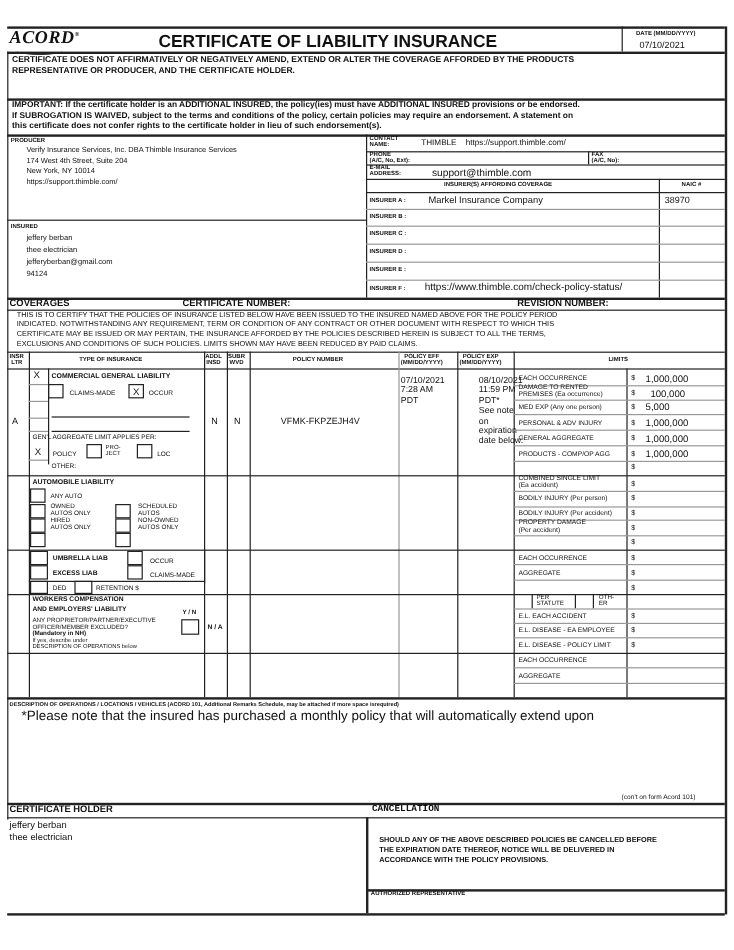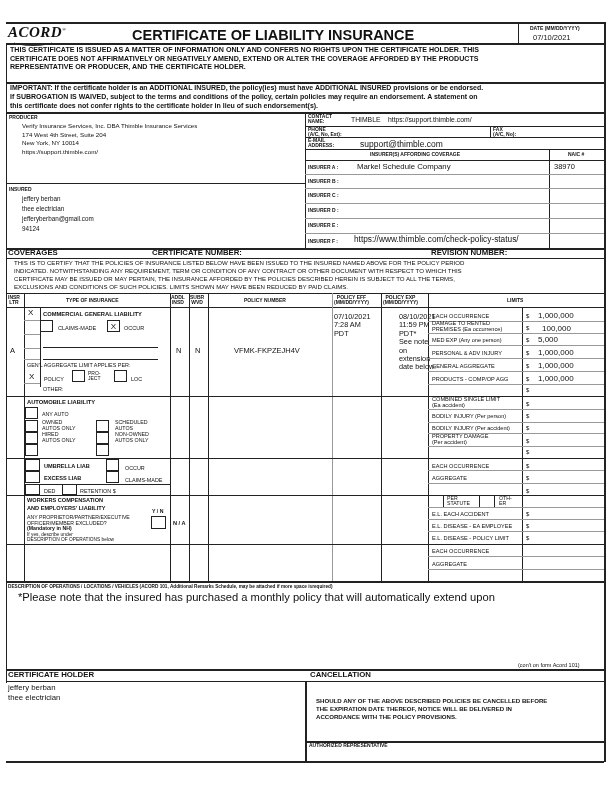--- a/index.html
+++ b/index.html
@@ -36,21 +36,20 @@
   <div class="vline" style="left:518px; top:22px; height:21px;"></div>
   <div class="abs tiny" style="left:530px; top:26px; font-size:5px;">DATE (MM/DD/YYYY)</div>
   <div class="abs val" style="left:533px; top:33px;">07/10/2021</div>
   <div class="hline thick" style="left:6px; top:43px; width:598px;"></div>
 </div>
 
 <div class="vline" style="left:6px; top:43px; height:640px;"></div>
 <div class="vline thick" style="left:604px; top:22px; height:740px;"></div>
 
 <div class="abs" style="left:10px; top:46px; font-size:7.1px; font-weight:bold; line-height:8.6px; white-space:nowrap;">
-  <div>THIS CERTIFICATE IS ISSUED AS A MATTER OF INFORMATION ONLY AND CONFERS NO RIGHTS UPON THE CERTIFICATE HOLDER. THIS</div>
   <div>CERTIFICATE DOES NOT AFFIRMATIVELY OR NEGATIVELY AMEND, EXTEND OR ALTER THE COVERAGE AFFORDED BY THE PRODUCTS</div>
   <div>REPRESENTATIVE OR PRODUCER, AND THE CERTIFICATE HOLDER.</div>
 </div>
 <div class="hline thick" style="left:6px; top:82px; width:598px;"></div>
 
 <div class="abs" style="left:10px; top:84px; font-size:7px; font-weight:bold; line-height:8.8px; white-space:nowrap;">
   <div>IMPORTANT:  If the certificate holder is an ADDITIONAL INSURED, the policy(ies) must have ADDITIONAL INSURED provisions or be     endorsed.</div>
   <div>If SUBROGATION IS WAIVED, subject to the terms and conditions of the policy, certain policies may require an endorsement.  A        statement on</div>
   <div>this certificate does not confer rights to the certificate holder in lieu of such endorsement(s).</div>
 </div>
@@ -98,21 +97,21 @@
 </div>
 
 <div>
   <div class="abs tiny" style="left:370px; top:152px;">INSURER(S) AFFORDING COVERAGE</div>
   <div class="abs tiny" style="left:568px; top:152px;">NAIC #</div>
   <div class="vline" style="left:549px; top:149px; height:99px;"></div>
   <div class="hline" style="left:305px; top:160px; width:299px;"></div>
 
   <div class="abs" style="left:308px; top:160px; width:296px; height:14px;">
     <span class="abs tiny" style="left:0; top:5px;">INSURER A :</span>
-    <span class="abs val" style="left:49px; top:2px; font-size:7.8px;">Markel Schedule Company</span>
+    <span class="abs val" style="left:49px; top:2px; font-size:7.8px;">Markel Insurance Company</span>
     <span class="abs val" style="left:246px; top:2px;">38970</span>
   </div>
   <div class="hline gray" style="left:305px; top:174px; width:299px;"></div>
   <div class="abs" style="left:308px; top:174px; width:296px; height:14px;">
     <span class="abs tiny" style="left:0; top:5px;">INSURER B :</span>
     <span class="abs val" style="left:49px; top:2px;"></span>
     <span class="abs val" style="left:246px; top:2px;"></span>
   </div>
   <div class="hline gray" style="left:305px; top:188px; width:299px;"></div>
   <div class="abs" style="left:308px; top:188px; width:296px; height:14px;">
@@ -242,21 +241,21 @@
     <div>07/10/2021</div>
     <div>7:28 AM</div>
     <div>PDT</div>
   </div>
   <div class="abs" style="left:383px; top:313px; font-size:7.3px; line-height:8.4px;padding-left:16px;">
     <div>08/10/2021</div>
     <div>11:59 PM</div>
     <div>PDT*</div>
     <div>See note</div>
     <div>on</div>
-    <div>extension</div>
+    <div>expiration</div>
     <div>date below.</div>
   </div>
 
   <div>
     <div class="lim-label" style="left:432px; top:313px;">EACH OCCURRENCE</div>
     <div class="dollar" style="left:526px; top:313px;">$</div>
     <div class="lim-val" style="left:538px; top:311px;">1,000,000</div>
     <div class="hline gray" style="left:428px; top:321px; width:176px;"></div>
 
     <div class="lim-label" style="left:432px; top:321px; line-height:5.5px;">
@@ -427,21 +426,21 @@
 <div>
   <div class="abs bold7" style="left:8px; top:671px; font-size:7.8px;">CERTIFICATE HOLDER</div>
   <div class="hline" style="left:6px; top:681px; width:598px;"></div>
   <div class="abs" style="left:8px; top:683px; font-size:7.8px; line-height:9.5px;">
     <div>jeffery berban</div>
     <div>thee electrician</div>
   </div>
 </div>
 
 <div>
-  <div class="abs bold7" style="left:310px; top:671px; font-size:7.8px;">CANCELLATION</div>
+  <div class="abs bold7" style="left:310px; top:671px; font-size:7.8px;font-family:Liberation Mono, monospace;">CANCELLATION</div>
   <div class="vline thick" style="left:305px; top:681px; height:80px;"></div>
   <div class="abs" style="left:316px; top:697px; font-size:6.1px; font-weight:bold; line-height:8px; white-space:nowrap;">
     <div>SHOULD ANY OF THE ABOVE DESCRIBED POLICIES BE CANCELLED BEFORE</div>
     <div>THE EXPIRATION DATE THEREOF, NOTICE WILL BE DELIVERED IN</div>
     <div>ACCORDANCE WITH THE POLICY PROVISIONS.</div>
   </div>
   <div class="hline thick" style="left:305px; top:741px; width:299px;"></div>
   <div class="abs tiny" style="left:309px; top:743px;">AUTHORIZED REPRESENTATIVE</div>
   <div class="abs" style="left:307px; top:750px; width:296px; height:10px;"></div>
 </div>

